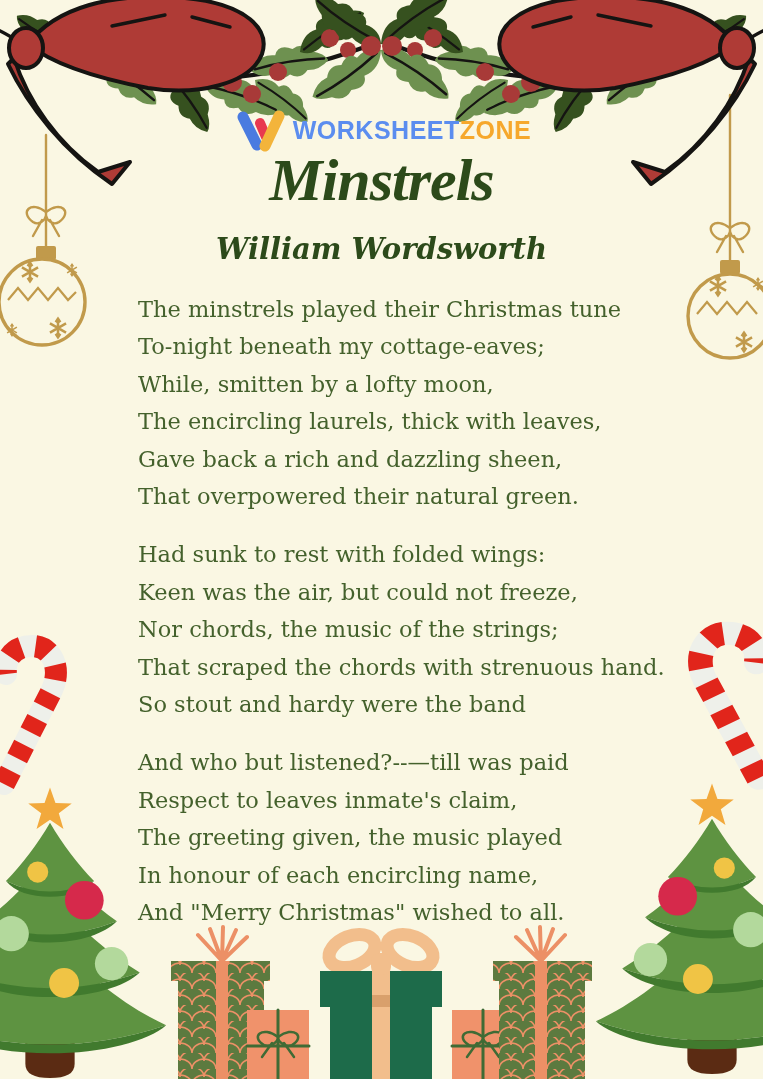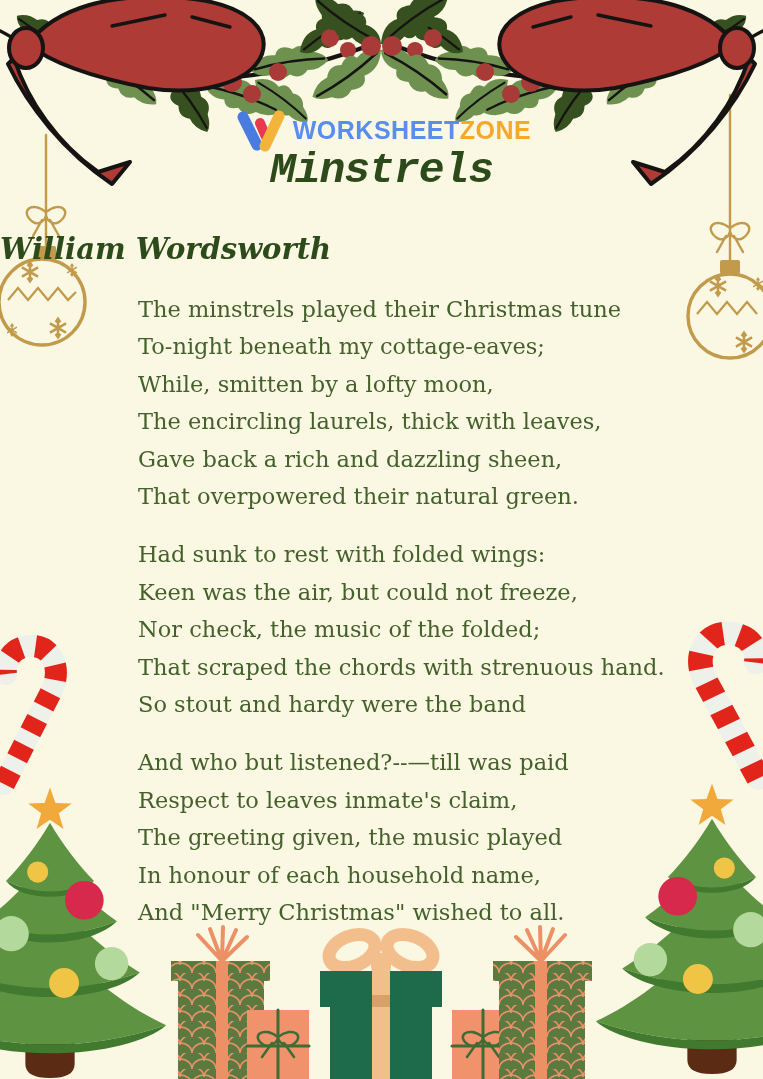--- a/index.html
+++ b/index.html
@@ -10,25 +10,25 @@
     overflow:hidden;
     font-family:"Liberation Sans", sans-serif;
   }
   
   .logo{position:absolute;top:108px;left:0;right:0;display:flex;justify-content:center;align-items:center;gap:7px;}
   .logo-text{font-weight:700;font-size:25px;letter-spacing:.5px;}
   .logo-first{color:var(--logo-blue);}
   .logo-second{color:var(--logo-orange);}
   .title{
     position:absolute;top:146px;left:0;right:0;text-align:center;
-    font-family:Liberation Mono, monospace;font-style:italic;font-weight:bold;
-    font-size:43px;color:var(--title-green);letter-spacing:-1px;
+    font-family:Liberation Serif, serif;font-style:italic;font-weight:bold;
+    font-size:60px;color:var(--title-green);letter-spacing:-1px;
   }
   .author{
-    position:absolute;top:232px;left:0;right:0;
+    position:absolute;top:232px;left:0;right:0;text-align:center;
     font-family:"DejaVu Serif", serif;font-style:italic;font-weight:bold;
     font-size:29px;color:var(--title-green);
   }
   
   .poem{
     position:absolute;left:133px;top:288px;
     font-family:"DejaVu Serif", serif;
     font-size:22.5px;line-height:32.4px;
     color:var(--text-green);
   }
@@ -179,29 +179,29 @@
       <p>The minstrels played their Christmas tune</p>
       <p>To-night beneath my cottage-eaves;</p>
       <p>While, smitten by a lofty moon,</p>
       <p>The encircling laurels, thick with leaves,</p>
       <p>Gave back a rich and dazzling sheen,</p>
       <p>That overpowered their natural green.</p>
     </div>
     <div class="stanza">
       <p>Had sunk to rest with folded wings:</p>
       <p>Keen was the air, but could not freeze,</p>
-      <p>Nor check, the music of the folded;</p>
+      <p>Nor chords, the music of the strings;</p>
       <p>That scraped the chords with strenuous hand.</p>
       <p>So stout and hardy were the band</p>
     </div>
     <div class="stanza">
       <p>And who but listened?--—till was paid</p>
       <p>Respect to leaves inmate's claim,</p>
       <p>The greeting given, the music played</p>
-      <p>In honour of each household name,</p>
+      <p>In honour of each encircling name,</p>
       <p>And "Merry Christmas" wished to all.</p>
     </div>
   </div>
 
   <svg id="canes-svg" class="deco" width="763" height="200" viewBox="0 600 763 200">
     <g>
       <path class="cane-w" d="M4,784 L52,690 C62,668 52,646 32,646 C15,646 4,658 6,674"></path>
       <path class="cane-r" d="M4,784 L52,690 C62,668 52,646 32,646 C15,646 4,658 6,674"></path>
     </g>
     <g transform="translate(763,-45) scale(-1.12,1.05)">

